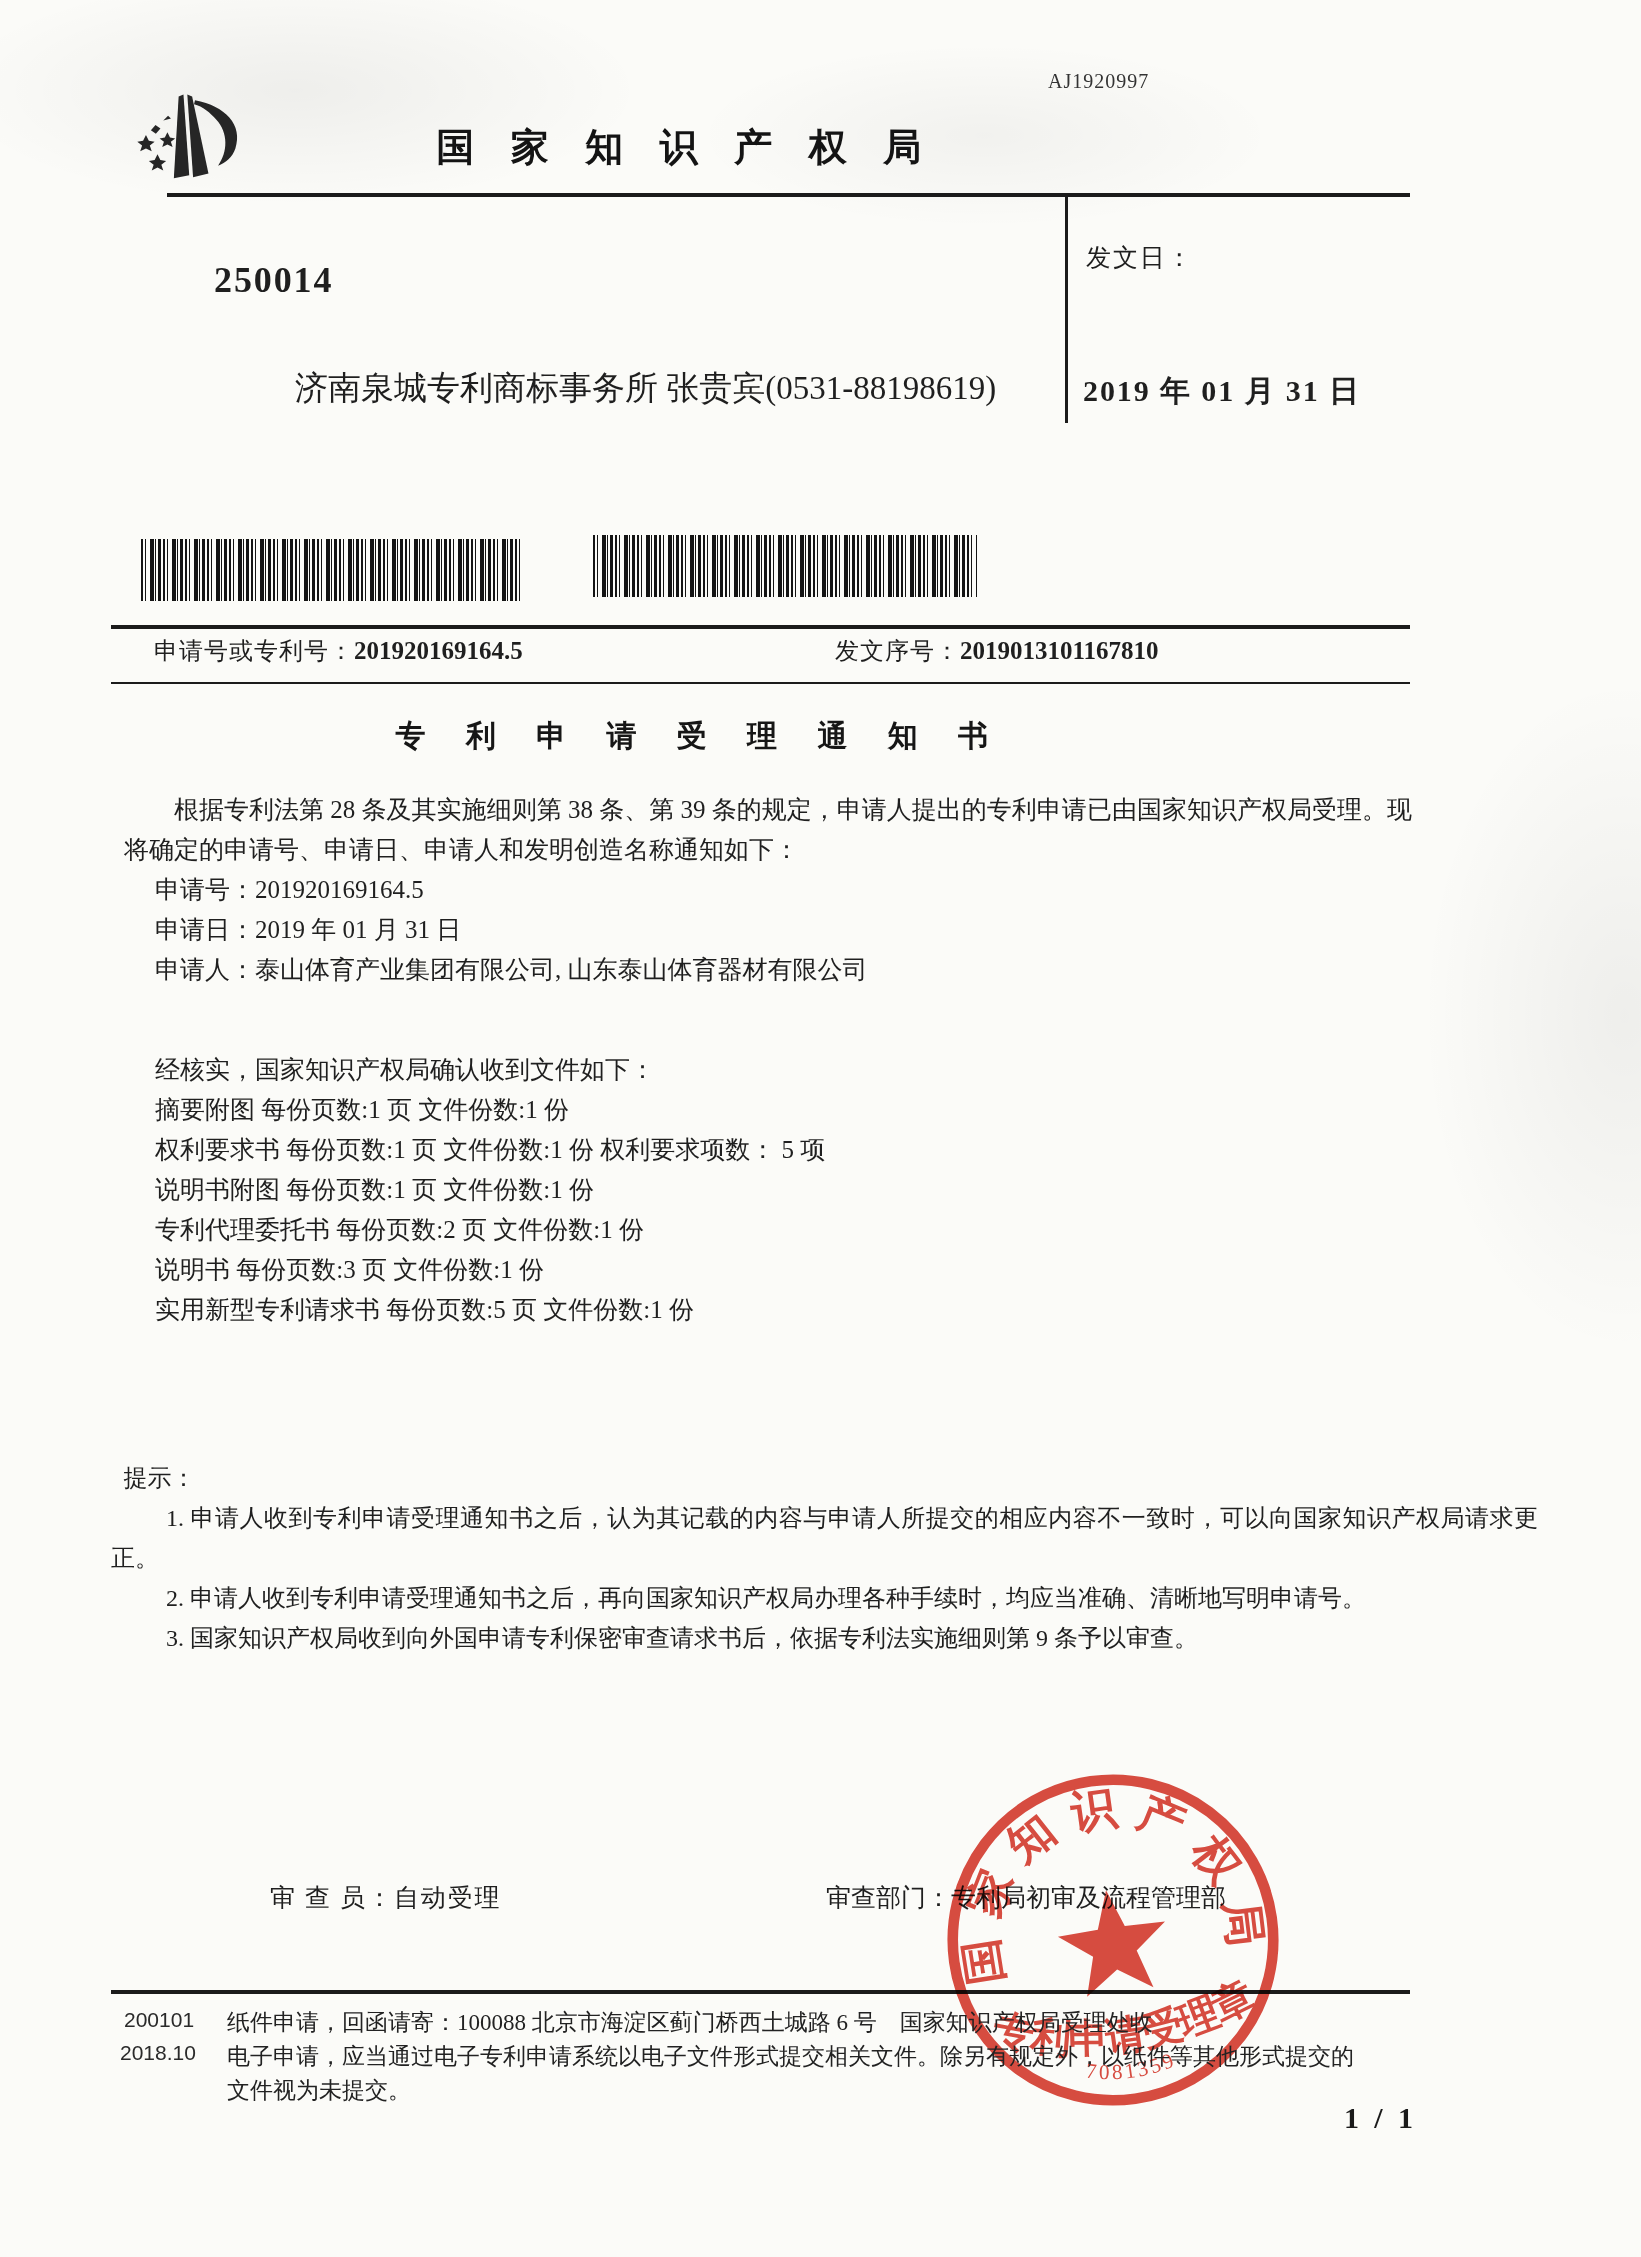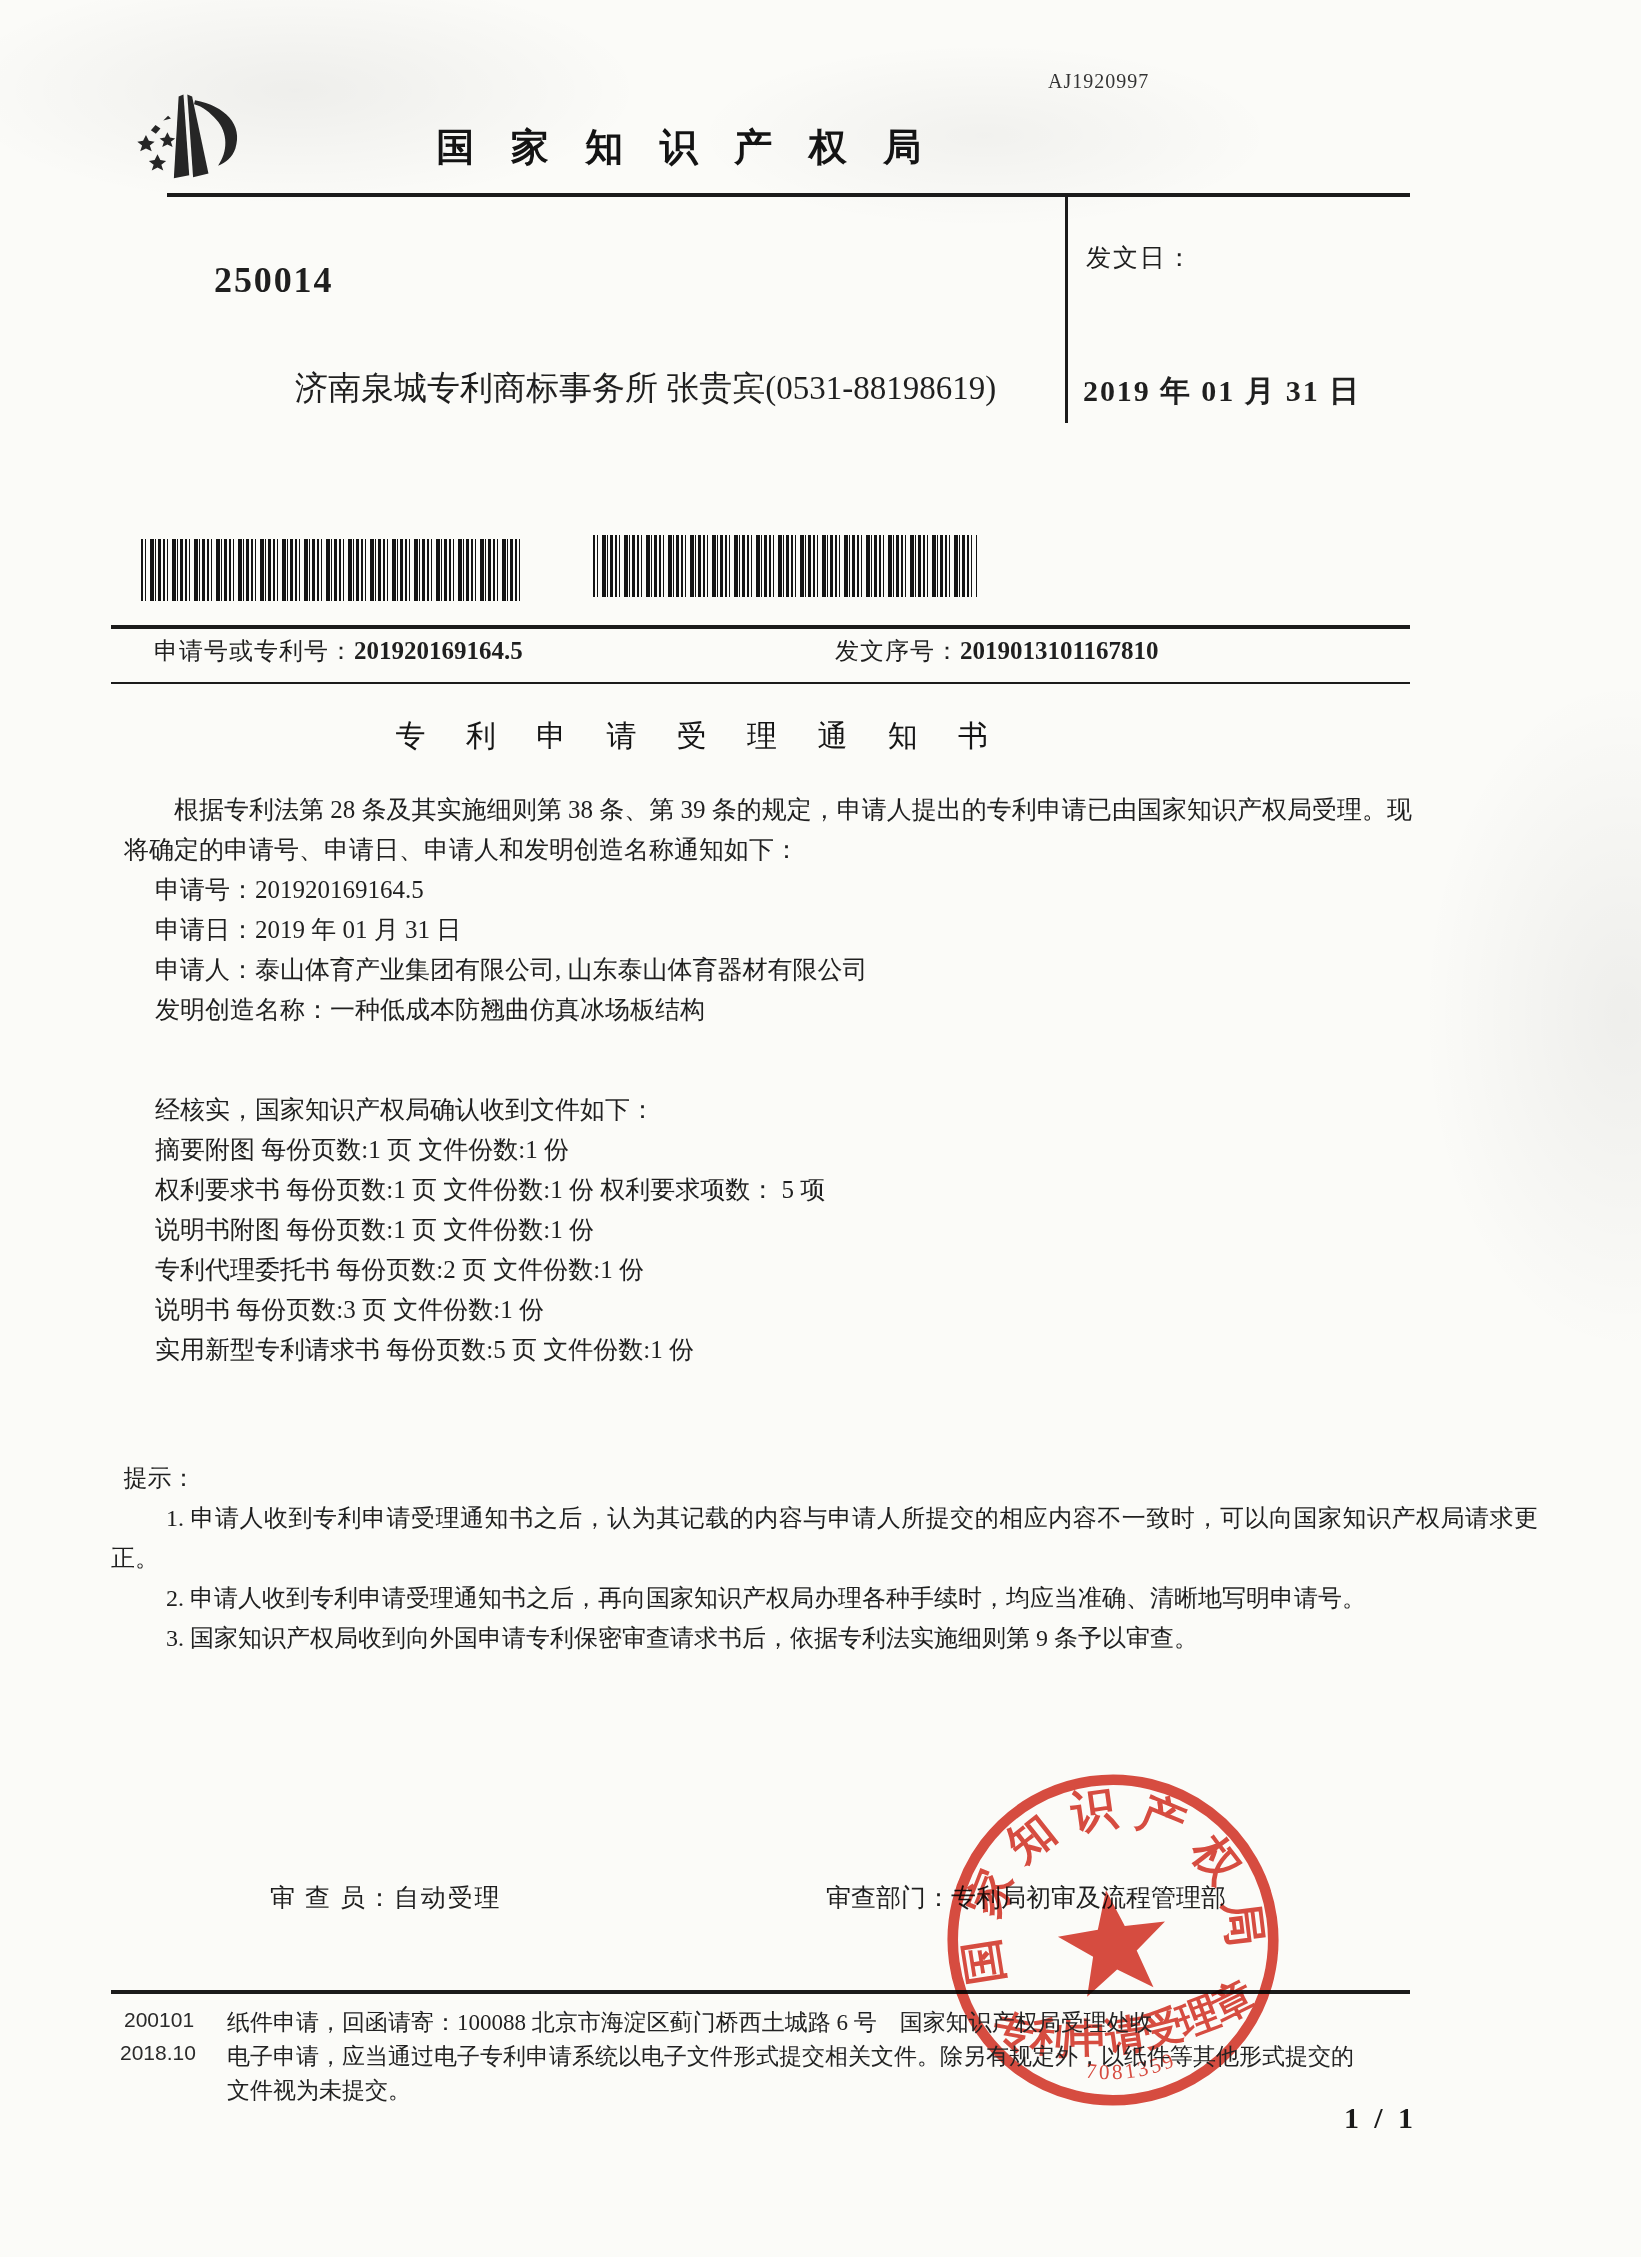--- a/index.html
+++ b/index.html
@@ -40,21 +40,21 @@
   }
   .bc1 { left:141px; top:539px; width:382px; }
   .bc2 { left:593px; top:535px; width:384px; }
   .rule-2 { left:111px; top:625px; width:1299px; height:3.9px; }
   .rule-3 { left:111px; top:682px; width:1299px; height:1.9px; }
   .num-row { top:635px; font-size:24px; }
   .num-row .lbl { letter-spacing:1px; }
   .num-row .val { font-weight:700; font-size:25px; }
   .row-appno { left:154px; }
   .row-serial { left:835px; }
-  .doc-title { left:0; right:241px; top:716px; text-align:center; font-size:30px; font-weight:400; letter-spacing:16.4px; color:#161616; }
+  .doc-title { left:0; right:241px; top:716px; text-align:center; font-size:30px; font-weight:700; letter-spacing:16.4px; color:#161616; }
   .body-block { left:124px; top:790px; width:1288px; font-size:25px; line-height:40px; }
   .intro { text-indent:50px; text-align:justify; }
   .field-line, .doc-line { padding-left:31px; }
   .confirm-line { padding-left:31px; margin-top:60px; }
   .notes-block { left:111px; top:1458px; width:1427px; font-size:24px; line-height:40px; }
   .notes-label { padding-left:12.6px; }
   .note-item { text-indent:55px; text-align:justify; }
   .sign-row { top:1881px; left:0; width:1641px; font-size:25px; }
   .examiner-lbl { position:absolute; left:270px; letter-spacing:1.9px; }
   .department-lbl { position:absolute; left:826px; }
@@ -109,21 +109,20 @@
   </div>
   <div class="abs rule rule-3"></div>
 
   <div class="abs doc-title">专 利 申 请 受 理 通 知 书</div>
 
   <div class="abs body-block">
     <p class="intro">根据专利法第 28 条及其实施细则第 38 条、第 39 条的规定，申请人提出的专利申请已由国家知识产权局受理。现将确定的申请号、申请日、申请人和发明创造名称通知如下：</p>
     <div class="field-line">申请号：201920169164.5</div>
     <div class="field-line">申请日：2019 年 01 月 31 日</div>
     <div class="field-line">申请人：泰山体育产业集团有限公司, 山东泰山体育器材有限公司</div>
-    <div class="field-line">发明创造名称：一种低成本防翘曲仿真冰场板结构</div>
     <div class="confirm-line">经核实，国家知识产权局确认收到文件如下：</div>
     <div class="doc-line">摘要附图 每份页数:1 页  文件份数:1 份</div>
     <div class="doc-line">权利要求书 每份页数:1 页  文件份数:1 份  权利要求项数：  5 项</div>
     <div class="doc-line">说明书附图 每份页数:1 页  文件份数:1 份</div>
     <div class="doc-line">专利代理委托书 每份页数:2 页  文件份数:1 份</div>
     <div class="doc-line">说明书 每份页数:3 页  文件份数:1 份</div>
     <div class="doc-line">实用新型专利请求书 每份页数:5 页  文件份数:1 份</div>
   </div>
 
   <div class="abs notes-block">

